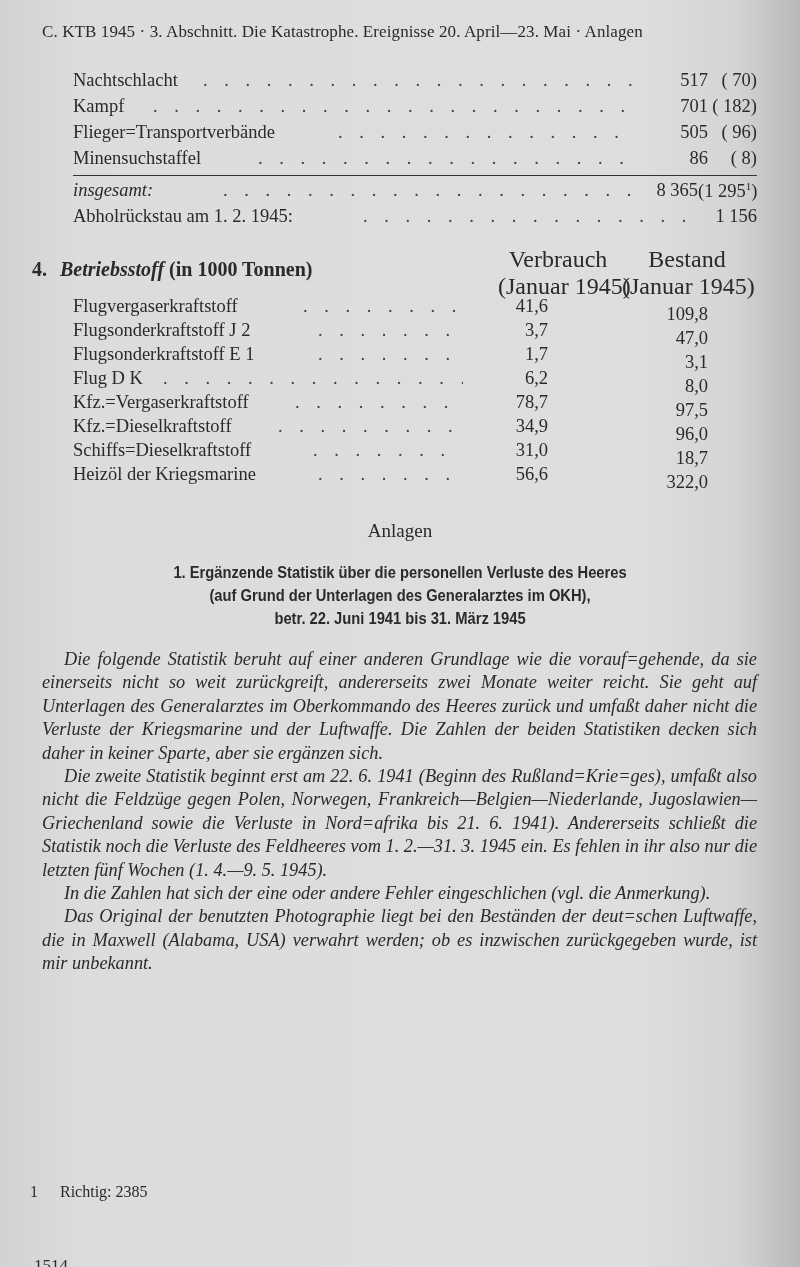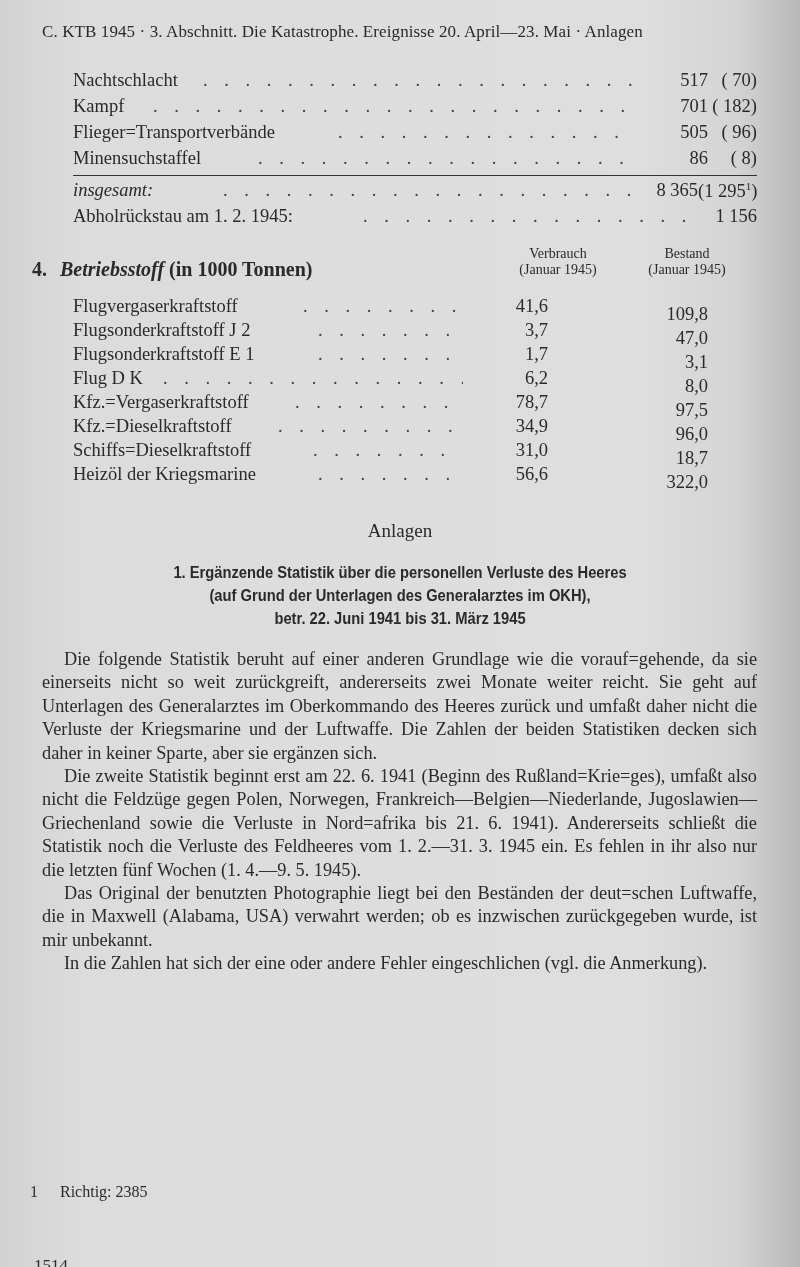--- a/index.html
+++ b/index.html
@@ -20,32 +20,32 @@
   }
   .row .label { position: absolute; left: 0; top: 0; }
   .row .dots {
     position: absolute; top: 0; overflow: hidden; letter-spacing: 6px; color: #444;
   }
   .row .num { position: absolute; top: 0; text-align: right; }
   .row .paren { position: absolute; top: 0; text-align: right; }
   .rule { position: absolute; left: 73px; width: 684px; height: 0; border-top: 1.5px solid #333; }
   .italic { font-style: italic; }
   .section-head { position: absolute; left: 32px; top: 258px; font-size: 20px; white-space: nowrap; font-weight: bold; }
-  .col-head { position: absolute; font-size: 14px; text-align: center; white-space: nowrap; }
+  .col-head { position: absolute; font-size: 24px; text-align: center; white-space: nowrap; }
   .fuel-row { position: absolute; left: 73px; width: 684px; height: 24px; font-size: 18.5px; white-space: nowrap; }
   .fuel-row .label { position: absolute; left: 0; top: 0; }
   .fuel-row .dots { position: absolute; top: 0; overflow: hidden; letter-spacing: 6px; color: #444; }
   .fuel-row .v1 { position: absolute; top: 0; width: 80px; text-align: right; left: 395px; }
   .fuel-row .v2 { position: absolute; top: 8px; width: 80px; text-align: right; left: 555px; }
   .centered { position: absolute; left: 40px; width: 720px; text-align: center; white-space: nowrap; }
   .anlagen-title { top: 520px; font-size: 19px; }
   .bold-head { font-family: "Liberation Sans", "DejaVu Sans", sans-serif; font-weight: bold; font-size: 16px; transform: scaleX(0.92); transform-origin: center; }
   .para {
     position: absolute; left: 42px; width: 715px;
-    font-size: 18.3px; line-height: 23.4px; text-align: justify;
+    font-style: italic; font-size: 18.3px; line-height: 23.4px; text-align: justify;
   }
   .para p { margin: 0; text-indent: 22px; }
   .footnote { position: absolute; left: 30px; top: 1183px; font-size: 16px; white-space: nowrap; }
   .footnote .fn-num { display: inline-block; width: 30px; }
   .page-number { position: absolute; left: 34px; top: 1232px; font-size: 17px; margin-top: 24px; }
   sup { font-size: 11px; }
 </style>
 </head>
 <body>
 
@@ -154,21 +154,21 @@
 </div>
 
 <div class="centered anlagen-title">Anlagen</div>
 <div class="centered bold-head" style="top:564px">1. Ergänzende Statistik über die personellen Verluste des Heeres</div>
 <div class="centered bold-head" style="top:587px">(auf Grund der Unterlagen des Generalarztes im OKH),</div>
 <div class="centered bold-head" style="top:610px">betr. 22. Juni 1941 bis 31. März 1945</div>
 
 <div class="para" style="top:648px">
   <p>Die folgende Statistik beruht auf einer anderen Grundlage wie die vorauf=gehende, da sie einerseits nicht so weit zurückgreift, andererseits zwei Monate weiter reicht. Sie geht auf Unterlagen des Generalarztes im Oberkommando des Heeres zurück und umfaßt daher nicht die Verluste der Kriegsmarine und der Luftwaffe. Die Zahlen der beiden Statistiken decken sich daher in keiner Sparte, aber sie ergänzen sich.</p>
   <p>Die zweite Statistik beginnt erst am 22. 6. 1941 (Beginn des Rußland=Krie=ges), umfaßt also nicht die Feldzüge gegen Polen, Norwegen, Frankreich—Belgien—Niederlande, Jugoslawien—Griechenland sowie die Verluste in Nord=afrika bis 21. 6. 1941). Andererseits schließt die Statistik noch die Verluste des Feldheeres vom 1. 2.—31. 3. 1945 ein. Es fehlen in ihr also nur die letzten fünf Wochen (1. 4.—9. 5. 1945).</p>
+  <p>In die Zahlen hat sich der eine oder andere Fehler eingeschlichen (vgl. die Anmerkung).</p>
   <p>Das Original der benutzten Photographie liegt bei den Beständen der deut=schen Luftwaffe, die in Maxwell (Alabama, USA) verwahrt werden; ob es inzwischen zurückgegeben wurde, ist mir unbekannt.</p>
-  <p>In die Zahlen hat sich der eine oder andere Fehler eingeschlichen (vgl. die Anmerkung).</p>
 </div>
 
 <div class="footnote">
   <span class="fn-num">1</span><span>Richtig: 2385</span>
 </div>
 
 <div class="page-number">1514</div>
 
 </body></html>

